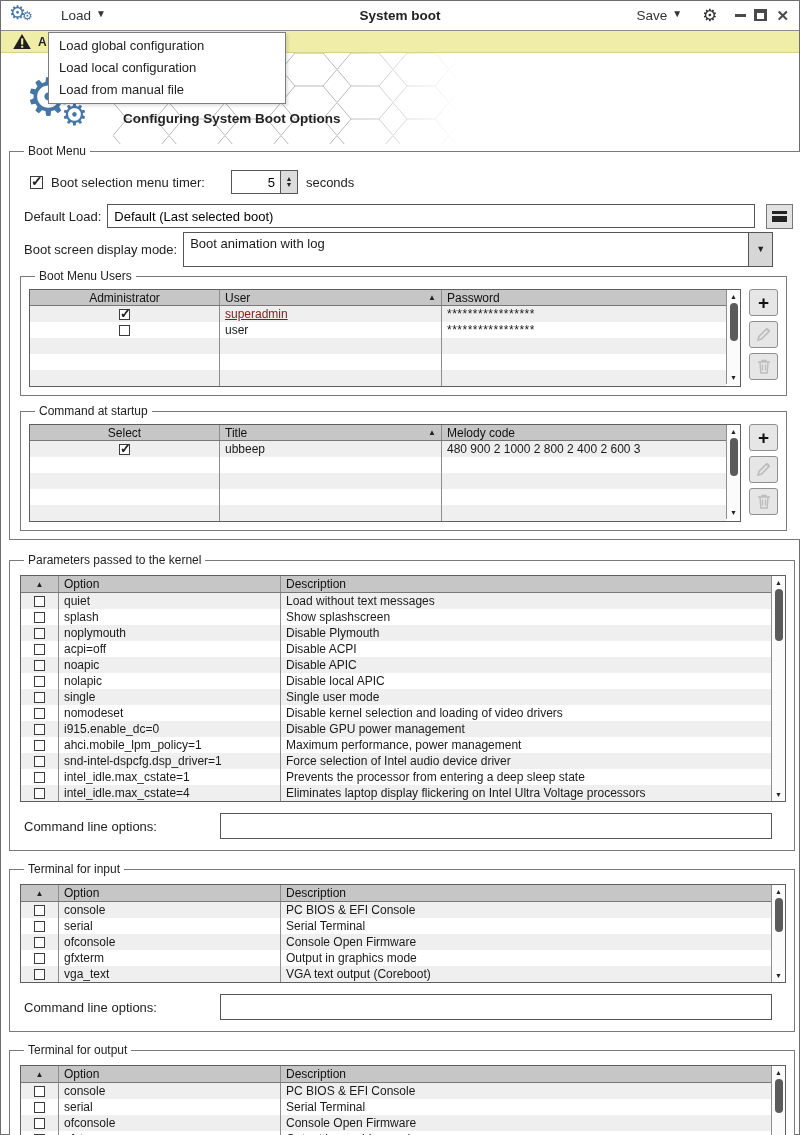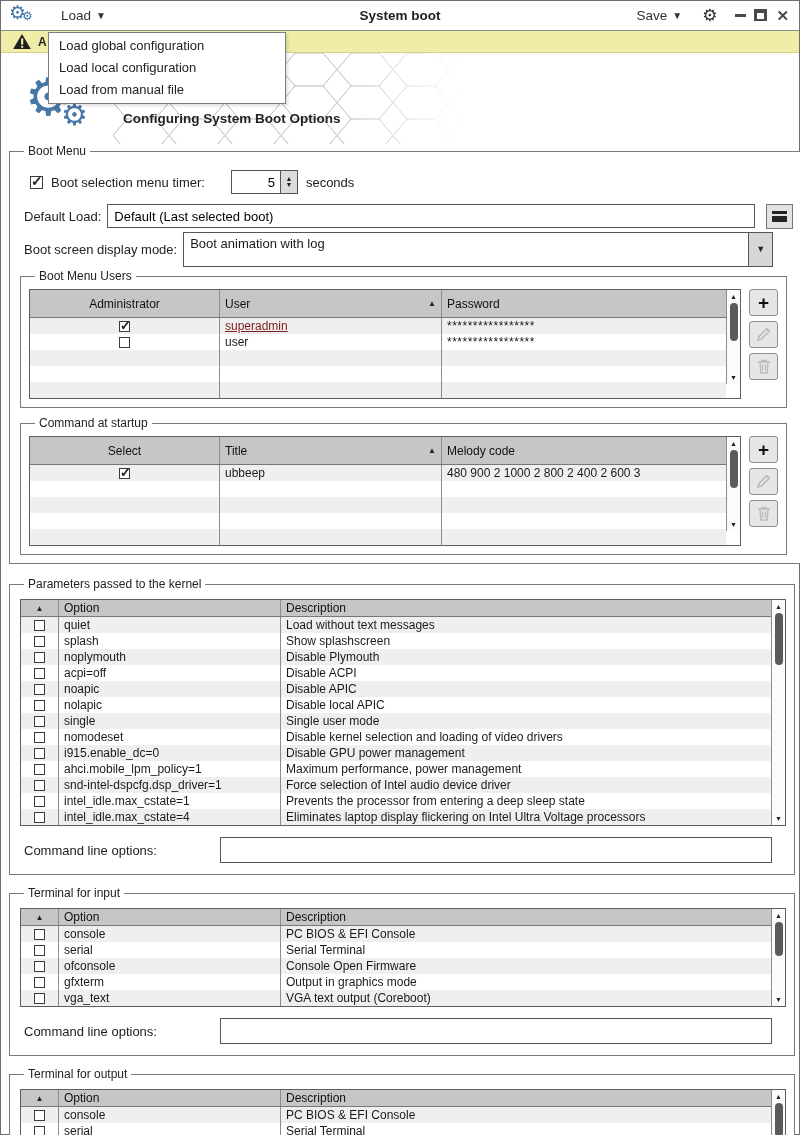--- a/index.html
+++ b/index.html
@@ -4,21 +4,21 @@
 <style>
   * { margin:0; padding:0; box-sizing:border-box; }
   html,body { width:800px; height:1135px; font-family:"Liberation Sans", sans-serif; background:#fff; color:#1a1a1a; overflow:hidden; }
   .window { position:relative; width:800px; height:1135px; border:1px solid #6e6e6e; background:#fff; }
 
   
   .titlebar { position:relative; height:30px; border-bottom:1px solid #8a8a8a; background:#fff; display:flex; align-items:center; }
   .appicon { position:relative; width:30px; height:24px; margin-left:8px; }
   .appicon .g1 { position:absolute; left:0; top:-3px; font-size:19px; color:#4576a8; }
   .appicon .g2 { position:absolute; left:13px; top:5px; font-size:12px; color:#4576a8; }
-  .menubtn { display:flex; align-items:center; gap:5px; font-size:13.5px; color:#333; padding:4px 6px; margin-left:16px; cursor:default; }
+  .menubtn { display:flex; gap:5px; font-size:13.5px; color:#333; padding:4px 6px; margin-left:16px; cursor:default; }
   .menubtn .caret { font-size:10px; color:#333; }
   .tb-title { position:absolute; left:0; right:0; text-align:center; font-weight:bold; font-size:13.5px; color:#222; pointer-events:none; }
   .tb-right { margin-left:auto; display:flex; align-items:center; gap:14px; padding-right:10px; }
   .gearbtn { font-size:17px; color:#2f2f2f; }
   .winctl { display:flex; align-items:flex-start; gap:9px; margin-left:4px; }
   .wmin { width:11px; height:13px; position:relative; }
   .wmin::after { content:""; position:absolute; left:0; top:5px; width:11px; height:3px; background:#4a4a4a; }
   .wmax { width:12px; height:12px; position:relative; }
   .wmax::before { content:""; position:absolute; right:0; top:0; width:9px; height:8px; border:2px solid #4a4a4a; }
   .wmax::after { content:""; position:absolute; left:0; bottom:0; width:7px; height:6px; border:2px solid #4a4a4a; background:#fff; }
@@ -70,21 +70,21 @@
   .hamb .bars::after { content:""; position:absolute; left:0; top:2.5px; width:15px; height:3px; background:#222; }
   .bm-row3 { margin:9px 0 4px 6px; gap:6px; height:24px; }
   .combo { display:flex; width:590px; height:35px; border:1px solid #555; background:#fff; }
   .combo-text { flex:1; font-size:13px; padding:3px 6px; white-space:nowrap; overflow:hidden; }
   .combo-btn { width:24px; background:#d6d6d6; border-left:1px solid #555; display:flex; align-items:center; justify-content:center; font-size:9px; color:#222; }
 
   
   .tbl-zone { display:flex; align-items:flex-start; gap:8px; margin-top:2px; }
   .tablewrap { display:flex; border:1px solid #5f5f5f; background:#fff; }
   .tbl { display:flex; flex-direction:column; }
-  .trow { display:flex; height:28px; }
+  .trow { display:flex; height:16px; }
   .trow.stripe { background:#efefef; }
   .thead { background:#c6c6c6; border-bottom:1px solid #777; }
   .thead .tcell { font-size:12px; color:#111; }
   .tcell { font-size:12px; padding:0 5px; display:flex; align-items:center; overflow:hidden; white-space:nowrap; border-right:1px solid #8d8d8d; }
   .tcell:last-child { border-right:none; }
   .tcell.center { justify-content:center; }
   .tcell .cb { width:11px; height:11px; }
   .tcell .cb.checked::after { font-size:13px; top:-4px; left:0; }
   .sort-asc { margin-left:auto; font-size:8px; color:#222; }
   .sort-asc.solo { margin-left:0; }

